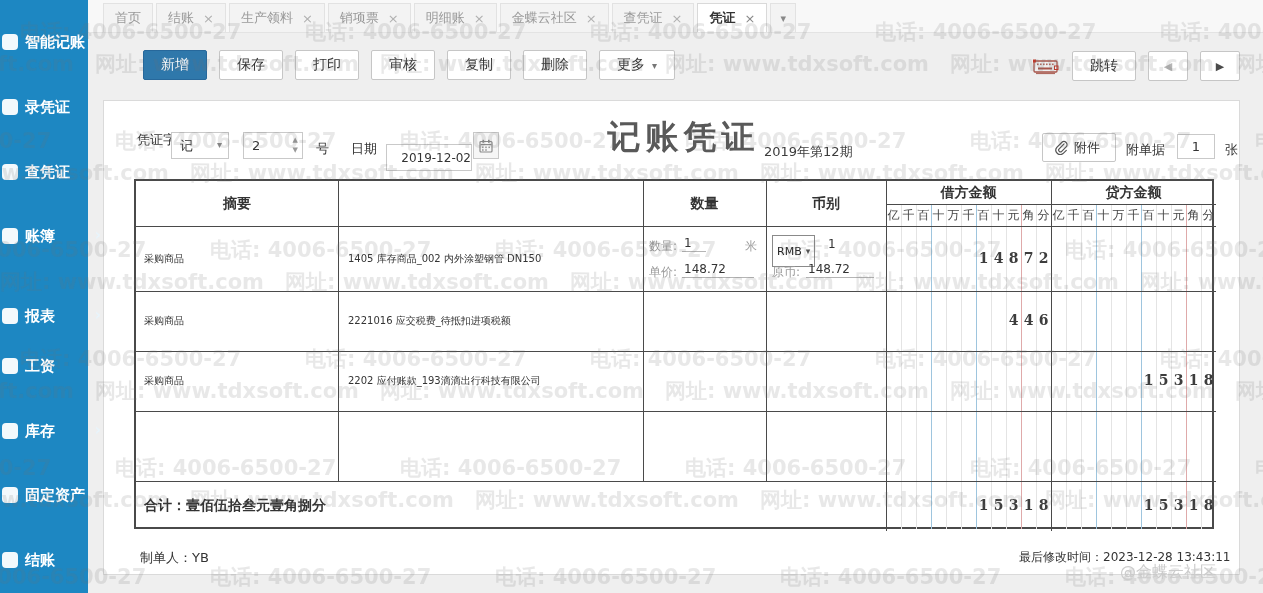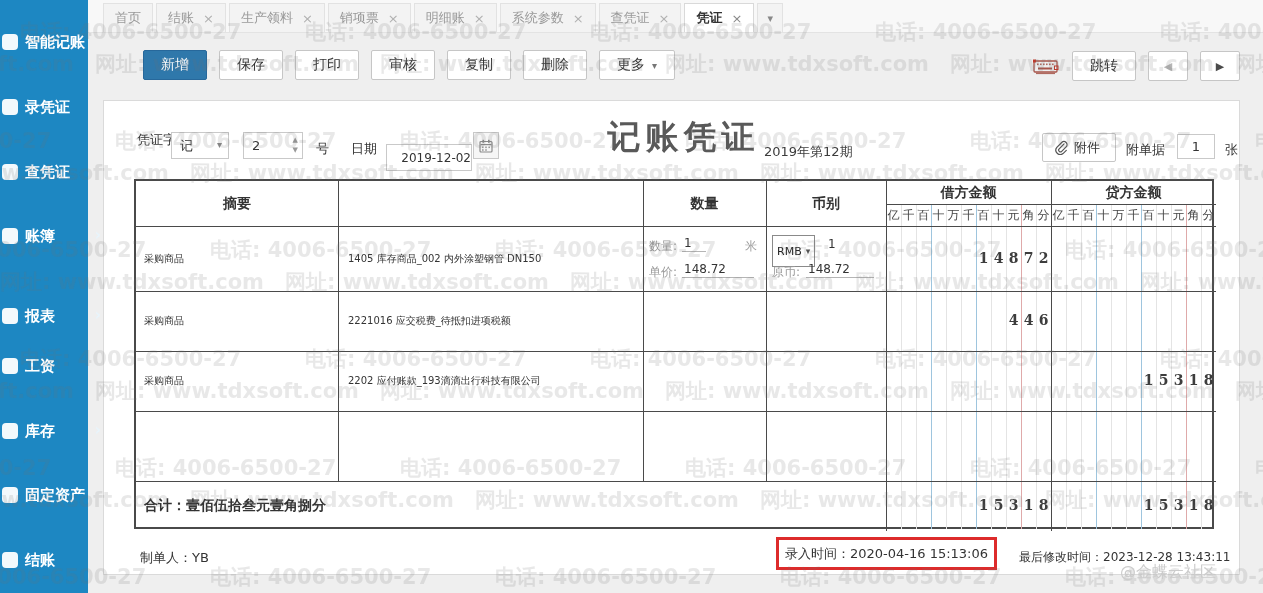--- a/index.html
+++ b/index.html
@@ -127,21 +127,21 @@
       </div>
       <div class="tab">
         <div style="display: inline;">销项票</div>
         <div class="tab-close" style="display: inline;">×</div>
       </div>
       <div class="tab">
         <div style="display: inline;">明细账</div>
         <div class="tab-close" style="display: inline;">×</div>
       </div>
       <div class="tab">
-        <div style="display: inline;">系统参数</div>
+        <div style="display: inline;">金蝶云社区</div>
         <div class="tab-close" style="display: inline;">×</div>
       </div>
       <div class="tab">
         <div style="display: inline;">查凭证</div>
         <div class="tab-close" style="display: inline;">×</div>
       </div>
       <div class="tab active">
         <div style="display: inline;">凭证</div>
         <div class="tab-close" style="display: inline;">×</div>
       </div>
@@ -360,24 +360,20 @@
           <div class="digit" style="left: 1005px; top: 316px;">1</div>
           <div class="digit" style="left: 1020px; top: 316px;">5</div>
           <div class="digit" style="left: 1035px; top: 316px;">3</div>
           <div class="digit" style="left: 1050px; top: 316px;">1</div>
           <div class="digit" style="left: 1065px; top: 316px;">8</div>
         </div>
     </div>
 
     <span class="flabel" style="left:36px; top:448px;"><span>制单人：</span><span>YB</span></span>
 
-    <div class="red-box">
-      <span>录入时间：</span>
-        <span>2020-04-16 15:13:06</span>
-    </div>
 
     <span class="flabel" style="left:915px; top:448px; font-size:12px;"><span>最后修改时间：</span><span>2023-12-28 13:43:11</span></span>
 
   </section>
 
   <div class="badge">@金蝶云社区</div>
 
   <div class="wm-layer" id="wm">
       <div class="wm-line" style="left: -190px; top: 50px;">网址: www.tdxsoft.com</div>
       <div class="wm-line" style="left: 20px; top: 18px;">电话: 4006-6500-27</div>

